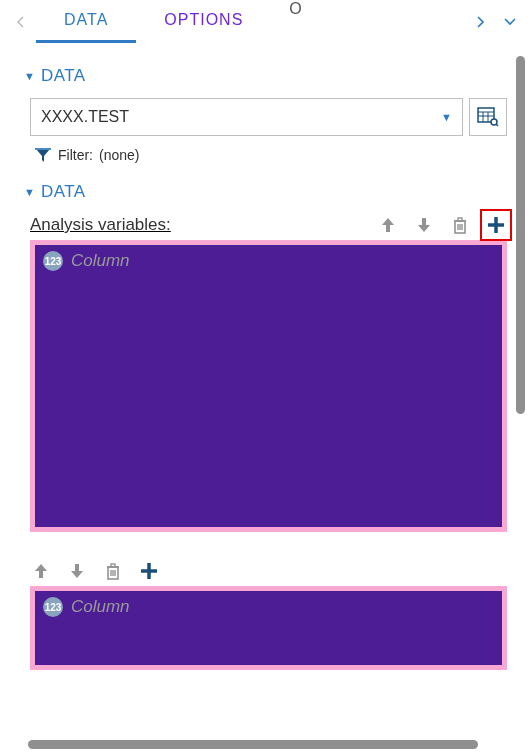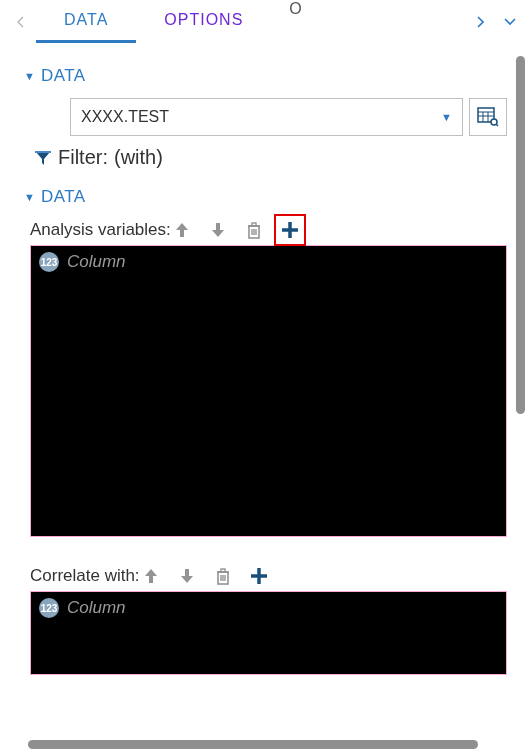--- a/index.html
+++ b/index.html
@@ -96,21 +96,20 @@
     }
     .data-select {
       flex: 1;
       border: 1px solid #bfbfbf;
       height: 38px;
       display: flex;
       align-items: center;
       padding: 7px 10px;
       justify-content: space-between;
       cursor: pointer;
-      margin-left: 40px;
     }
     .data-select-text {
       font-size: 16px;
       color: #333;
     }
     .data-select-caret {
       color: #2e7bc4;
       font-size: 11px;
     }
     .data-browse {
@@ -122,34 +121,35 @@
       justify-content: center;
       cursor: pointer;
     }
     .filter-row {
       display: flex;
       align-items: center;
       gap: 6px;
       margin-left: 10px;
       margin-bottom: 18px;
       color: #333;
-      font-size: 20px;
+      font-size: 14px;
     }
     .filter-icon {
       display: inline-flex;
     }
     .role-block {
       margin-left: 6px;
       margin-bottom: 28px;
     }
     .role-header {
       display: flex;
       align-items: center;
-      justify-content: flex-start;
+      justify-content: space-between;
       margin-bottom: 4px;
+      text-decoration: underline;
     }
     .role-label {
       font-size: 17px;
       color: #333;
     }
     .role-actions {
       display: flex;
       align-items: center;
       gap: 14px;
     }
@@ -164,23 +164,23 @@
     }
     .role-action.add {
       color: #1a4f7a;
     }
     .highlight-box {
       border: 2px solid #e20000;
       padding: 3px;
       margin: -5px;
     }
     .role-list {
-      border: 1px solid #f9a8d4;
+      border: 5px solid #f9a8d4;
       min-height: 50px;
-      background: #000000;
+      background: #4c1d95;
       margin-top: 4px;
     }
     .role-list.tall {
       height: 292px;
     }
     .role-list.short {
       height: 84px;
     }
     .role-placeholder {
       display: flex;
@@ -275,21 +275,21 @@
   </div>
 
   <div class="filter-row">
     <span class="filter-icon">
       <svg width="18" height="18" viewBox="0 0 18 18">
         <path d="M2 3 L16 3 L10 10 L10 16 L8 14 L8 10 Z" fill="#1a4f7a"></path>
         <rect x="1" y="2" width="16" height="2" fill="#4a89c4"></rect>
       </svg>
     </span>
     <span>Filter:</span>
-    <span>(with)</span>
+    <span>(none)</span>
   </div>
 
   <div class="section-header">
     <span class="section-caret">▼</span>
     <span class="section-title">DATA</span>
   </div>
 
   <div class="role-block">
     <div class="role-header">
       <div class="role-label">Analysis variables:</div>
@@ -327,21 +327,20 @@
     <div class="role-list tall">
       <div class="role-placeholder">
         <span class="num-badge">123</span>
         <span>Column</span>
       </div>
     </div>
   </div>
 
   <div class="role-block">
     <div class="role-header">
-      <div class="role-label">Correlate with:</div>
       <div class="role-actions">
         <div class="role-action">
           <svg width="16" height="18" viewBox="0 0 16 18">
             <path d="M8 2 L14 9 L10 9 L10 16 L6 16 L6 9 L2 9 Z" fill="currentColor"></path>
           </svg>
         </div>
         <div class="role-action">
           <svg width="16" height="18" viewBox="0 0 16 18">
             <path d="M8 16 L14 9 L10 9 L10 2 L6 2 L6 9 L2 9 Z" fill="currentColor"></path>
           </svg>

